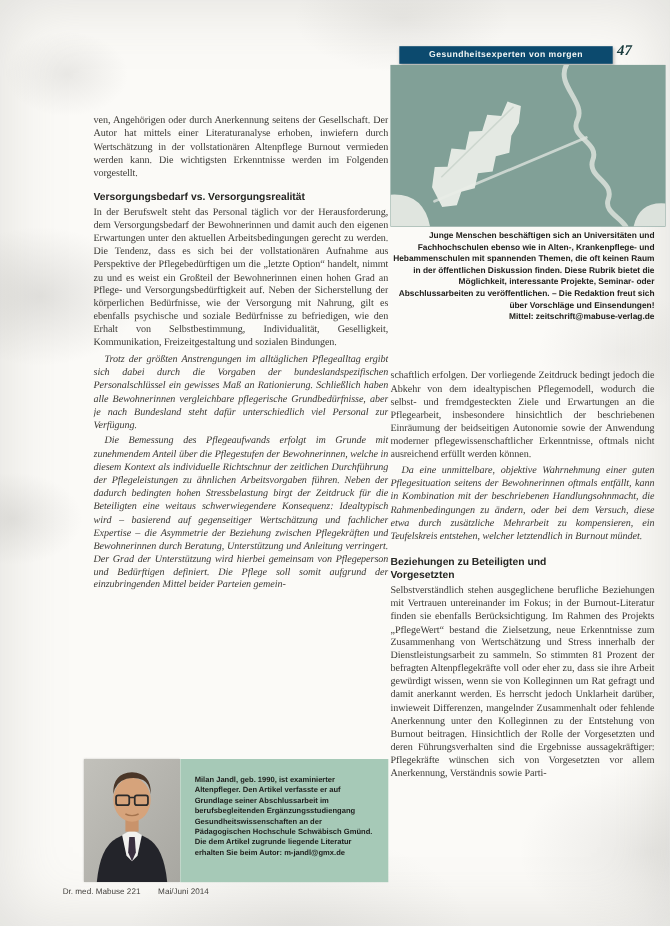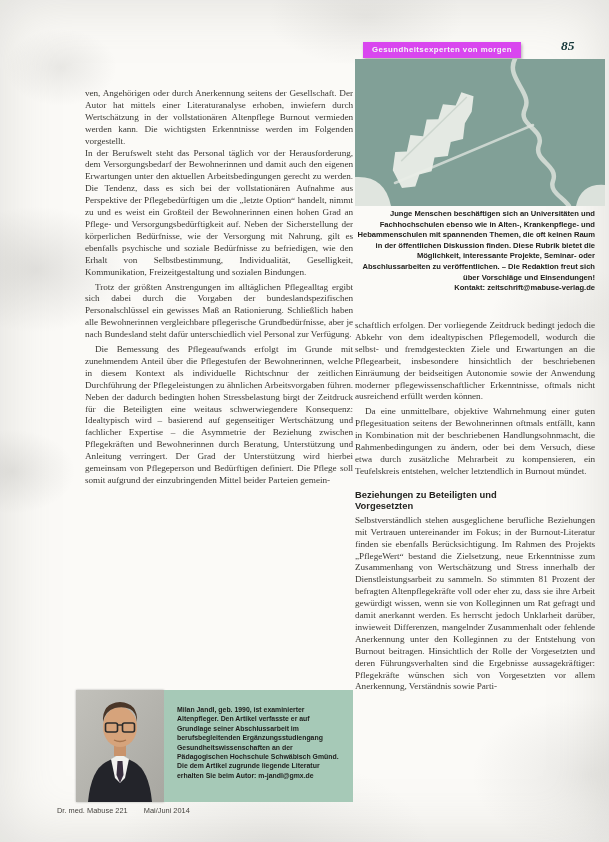--- a/index.html
+++ b/index.html
@@ -8,39 +8,39 @@
         box-shadow:inset 0 0 60px rgba(140,138,132,.25);}
   #page::before{content:"";position:absolute;inset:0;pointer-events:none;background:
     radial-gradient(130px 90px at 6% 32%, rgba(125,124,120,.20), transparent 70%),
     radial-gradient(90px 60px at 2% 56%, rgba(125,124,120,.16), transparent 70%),
     radial-gradient(80px 55px at 10% 8%, rgba(125,124,120,.14), transparent 70%),
     radial-gradient(170px 110px at 97% 92%, rgba(125,124,120,.14), transparent 70%),
     radial-gradient(220px 130px at 45% 101%, rgba(125,124,120,.12), transparent 72%),
     radial-gradient(110px 80px at 93% 38%, rgba(125,124,120,.10), transparent 70%),
     radial-gradient(140px 70px at 60% 2%, rgba(125,124,120,.12), transparent 70%);}
 
-  .rubric-bar{position:absolute;left:363px;top:42px;width:158px;height:16px;
-    background:#d946ef;color:#f4f8f6;font:bold 7.8px/16px "Liberation Sans",sans-serif;
+  .rubric-bar{position:absolute;left:363px;top:42px;width:194px;height:16px;
+    background:#0c4a6e;color:#f4f8f6;font:bold 7.8px/16px "Liberation Sans",sans-serif;
     text-align:center;letter-spacing:.45px;box-shadow:1px 2px 3px rgba(90,90,88,.45);}
   .page-number{position:absolute;left:561px;top:38px;
     font:bold italic 13.5px "Liberation Serif",serif;color:#17393b;}
 
   .infobox{position:absolute;left:355px;top:59px;width:250px;height:147px;background:#81a097;}
   .infobox svg{display:block;}
 
   .caption{position:absolute;left:355px;top:209px;width:240px;
     font:600 7.6px/10.6px "Liberation Sans",sans-serif;color:#23221f;text-align:right;}
   .caption .contact{margin-top:0;}
 
-  .col{position:absolute;overflow:hidden;}
+  .col{position:absolute;overflow:hidden;margin-top:16px;}
   .col-left{left:85px;top:88px;width:268px;height:600px;}
   .col-right{left:355px;top:320px;width:240px;height:462px;}
   p.body{margin:0;font:9.2px/11.9px "Liberation Serif",serif;color:#3b3935;
     text-align:justify;letter-spacing:-0.05px;}
-  p.body.ind{text-indent:10px;margin-top:3px;}
+  p.body.ind{text-indent:10px;margin-top:3px;font-style:italic;}
   h3.sub{margin:9px 0 3px;font:bold 9.4px/11.5px "Liberation Sans",sans-serif;color:#262623;}
   h3.sub.narrow{width:170px;margin-top:11px;}
 
   .author{position:absolute;left:76px;top:690px;width:277px;height:112px;}
   .author .photo{position:absolute;left:0;top:0;width:88px;height:112px;overflow:hidden;
     box-shadow:0 0 2px rgba(60,60,60,.4);}
   .author .panel{position:absolute;left:88px;top:0;right:0;bottom:0;background:#a6c9b7;
     padding:15px 10px 8px 13px;box-sizing:border-box;}
   .author .bio{font:bold 6.9px/9.4px "Liberation Sans",sans-serif;color:#1d1d1b;text-align:left;}
 
@@ -49,43 +49,44 @@
   .footer span{margin-right:14px;}
 </style>
 </head>
 <body>
 
 <div id="page">
 
   <div class="rubric-bar">
     <span>Gesundheitsexperten von morgen</span>
   </div>
-  <div class="page-number">85</div>
+  <div class="page-number">47</div>
 
   <div class="infobox">
     <svg width="250" height="147" viewBox="0 0 250 147">
       <rect x="0" y="0" width="250" height="147" fill="#81a097"></rect>
       <path d="M160,0 C150,18 178,34 170,50 C162,66 190,70 184,86 C178,102 204,106 198,122 C194,133 208,138 214,147" stroke="#d6ded7" stroke-width="4.5" fill="none" opacity="0.9" stroke-linecap="round"></path>
       <path d="M40,124 L178,66" stroke="#dde3dd" stroke-width="2.5" opacity="0.8" stroke-linecap="round"></path>
       <g transform="rotate(-33 95 80)">
         <path d="M30,75 l12,-14 10,6 12,-12 10,8 12,-12 10,6 12,-10 10,8 12,-8 8,10 -10,12 -12,6 -10,12 -12,-4 -10,10 -12,-6 -10,10 -12,-4 -10,8 -12,-6 z" fill="#e9ede7" opacity="0.95"></path>
         <path d="M42,72 l90,-18" stroke="#c3cfc6" stroke-width="1.5" opacity="0.7"></path>
       </g>
       <path d="M0,118 Q30,116 36,147 L0,147 Z" fill="#e5e9e3" opacity="0.95"></path>
       <path d="M250,126 Q226,124 221,147 L250,147 Z" fill="#e5e9e3" opacity="0.9"></path>
     </svg>
   </div>
 
   <div class="caption">
     <div>Junge Menschen beschäftigen sich an Universitäten und Fachhochschulen ebenso wie in Alten-, Krankenpflege- und Hebammenschulen mit spannenden Themen, die oft keinen Raum in der öffentlichen Diskussion finden. Diese Rubrik bietet die Möglichkeit, interessante Projekte, Seminar- oder Abschlussarbeiten zu veröffentlichen. – Die Redaktion freut sich über Vorschläge und Einsendungen!</div>
-    <div class="contact">Kontakt: zeitschrift@mabuse-verlag.de</div>
+    <div class="contact">Mittel: zeitschrift@mabuse-verlag.de</div>
   </div>
 
   <div class="col col-left">
     <p class="body">ven, Angehörigen oder durch Anerkennung seitens der Gesellschaft. Der Autor hat mittels einer Literaturanalyse erhoben, inwiefern durch Wertschätzung in der vollstationären Altenpflege Burnout vermieden werden kann. Die wichtigsten Erkenntnisse werden im Folgenden vorgestellt.</p>
+    <h3 class="sub">Versorgungsbedarf vs. Versorgungsrealität</h3>
     <p class="body">In der Berufswelt steht das Personal täglich vor der Herausforderung, dem Versorgungsbedarf der Bewohnerinnen und damit auch den eigenen Erwartungen unter den aktuellen Arbeitsbedingungen gerecht zu werden. Die Tendenz, dass es sich bei der vollstationären Aufnahme aus Perspektive der Pflegebedürftigen um die „letzte Option“ handelt, nimmt zu und es weist ein Großteil der Bewohnerinnen einen hohen Grad an Pflege- und Versorgungsbedürftigkeit auf. Neben der Sicherstellung der körperlichen Bedürfnisse, wie der Versorgung mit Nahrung, gilt es ebenfalls psychische und soziale Bedürfnisse zu befriedigen, wie den Erhalt von Selbstbestimmung, Individualität, Geselligkeit, Kommunikation, Freizeitgestaltung und sozialen Bindungen.</p>
     <p class="body ind">Trotz der größten Anstrengungen im alltäglichen Pflegealltag ergibt sich dabei durch die Vorgaben der bundeslandspezifischen Personalschlüssel ein gewisses Maß an Rationierung. Schließlich haben alle Bewohnerinnen vergleichbare pflegerische Grundbedürfnisse, aber je nach Bundesland steht dafür unterschiedlich viel Personal zur Verfügung.</p>
     <p class="body ind">Die Bemessung des Pflegeaufwands erfolgt im Grunde mit zunehmendem Anteil über die Pflegestufen der Bewohnerinnen, welche in diesem Kontext als individuelle Richtschnur der zeitlichen Durchführung der Pflegeleistungen zu ähnlichen Arbeitsvorgaben führen. Neben der dadurch bedingten hohen Stressbelastung birgt der Zeitdruck für die Beteiligten eine weitaus schwerwiegendere Konsequenz: Idealtypisch wird – basierend auf gegenseitiger Wertschätzung und fachlicher Expertise – die Asymmetrie der Beziehung zwischen Pflegekräften und Bewohnerinnen durch Beratung, Unterstützung und Anleitung verringert. Der Grad der Unterstützung wird hierbei gemeinsam von Pflegeperson und Bedürftigen definiert. Die Pflege soll somit aufgrund der einzubringenden Mittel beider Parteien gemein-</p>
   </div>
 
   <div class="col col-right">
     <p class="body">schaftlich erfolgen. Der vorliegende Zeitdruck bedingt jedoch die Abkehr von dem idealtypischen Pflegemodell, wodurch die selbst- und fremdgesteckten Ziele und Erwartungen an die Pflegearbeit, insbesondere hinsichtlich der beschriebenen Einräumung der beidseitigen Autonomie sowie der Anwendung moderner pflegewissenschaftlicher Erkenntnisse, oftmals nicht ausreichend erfüllt werden können.</p>
     <p class="body ind">Da eine unmittelbare, objektive Wahrnehmung einer guten Pflegesituation seitens der Bewohnerinnen oftmals entfällt, kann in Kombination mit der beschriebenen Handlungsohnmacht, die Rahmenbedingungen zu ändern, oder bei dem Versuch, diese etwa durch zusätzliche Mehrarbeit zu kompensieren, ein Teufelskreis entstehen, welcher letztendlich in Burnout mündet.</p>
     <h3 class="sub narrow">Beziehungen zu Beteiligten und Vorgesetzten</h3>
     <p class="body">Selbstverständlich stehen ausgeglichene berufliche Beziehungen mit Vertrauen untereinander im Fokus; in der Burnout-Literatur finden sie ebenfalls Berücksichtigung. Im Rahmen des Projekts „PflegeWert“ bestand die Zielsetzung, neue Erkenntnisse zum Zusammenhang von Wertschätzung und Stress innerhalb der Dienstleistungsarbeit zu sammeln. So stimmten 81 Prozent der befragten Altenpflegekräfte voll oder eher zu, dass sie ihre Arbeit gewürdigt wissen, wenn sie von Kolleginnen um Rat gefragt und damit anerkannt werden. Es herrscht jedoch Unklarheit darüber, inwieweit Differenzen, mangelnder Zusammenhalt oder fehlende Anerkennung unter den Kolleginnen zu der Entstehung von Burnout beitragen. Hinsichtlich der Rolle der Vorgesetzten und deren Führungsverhalten sind die Ergebnisse aussagekräftiger: Pflegekräfte wünschen sich von Vorgesetzten vor allem Anerkennung, Verständnis sowie Parti-</p>

